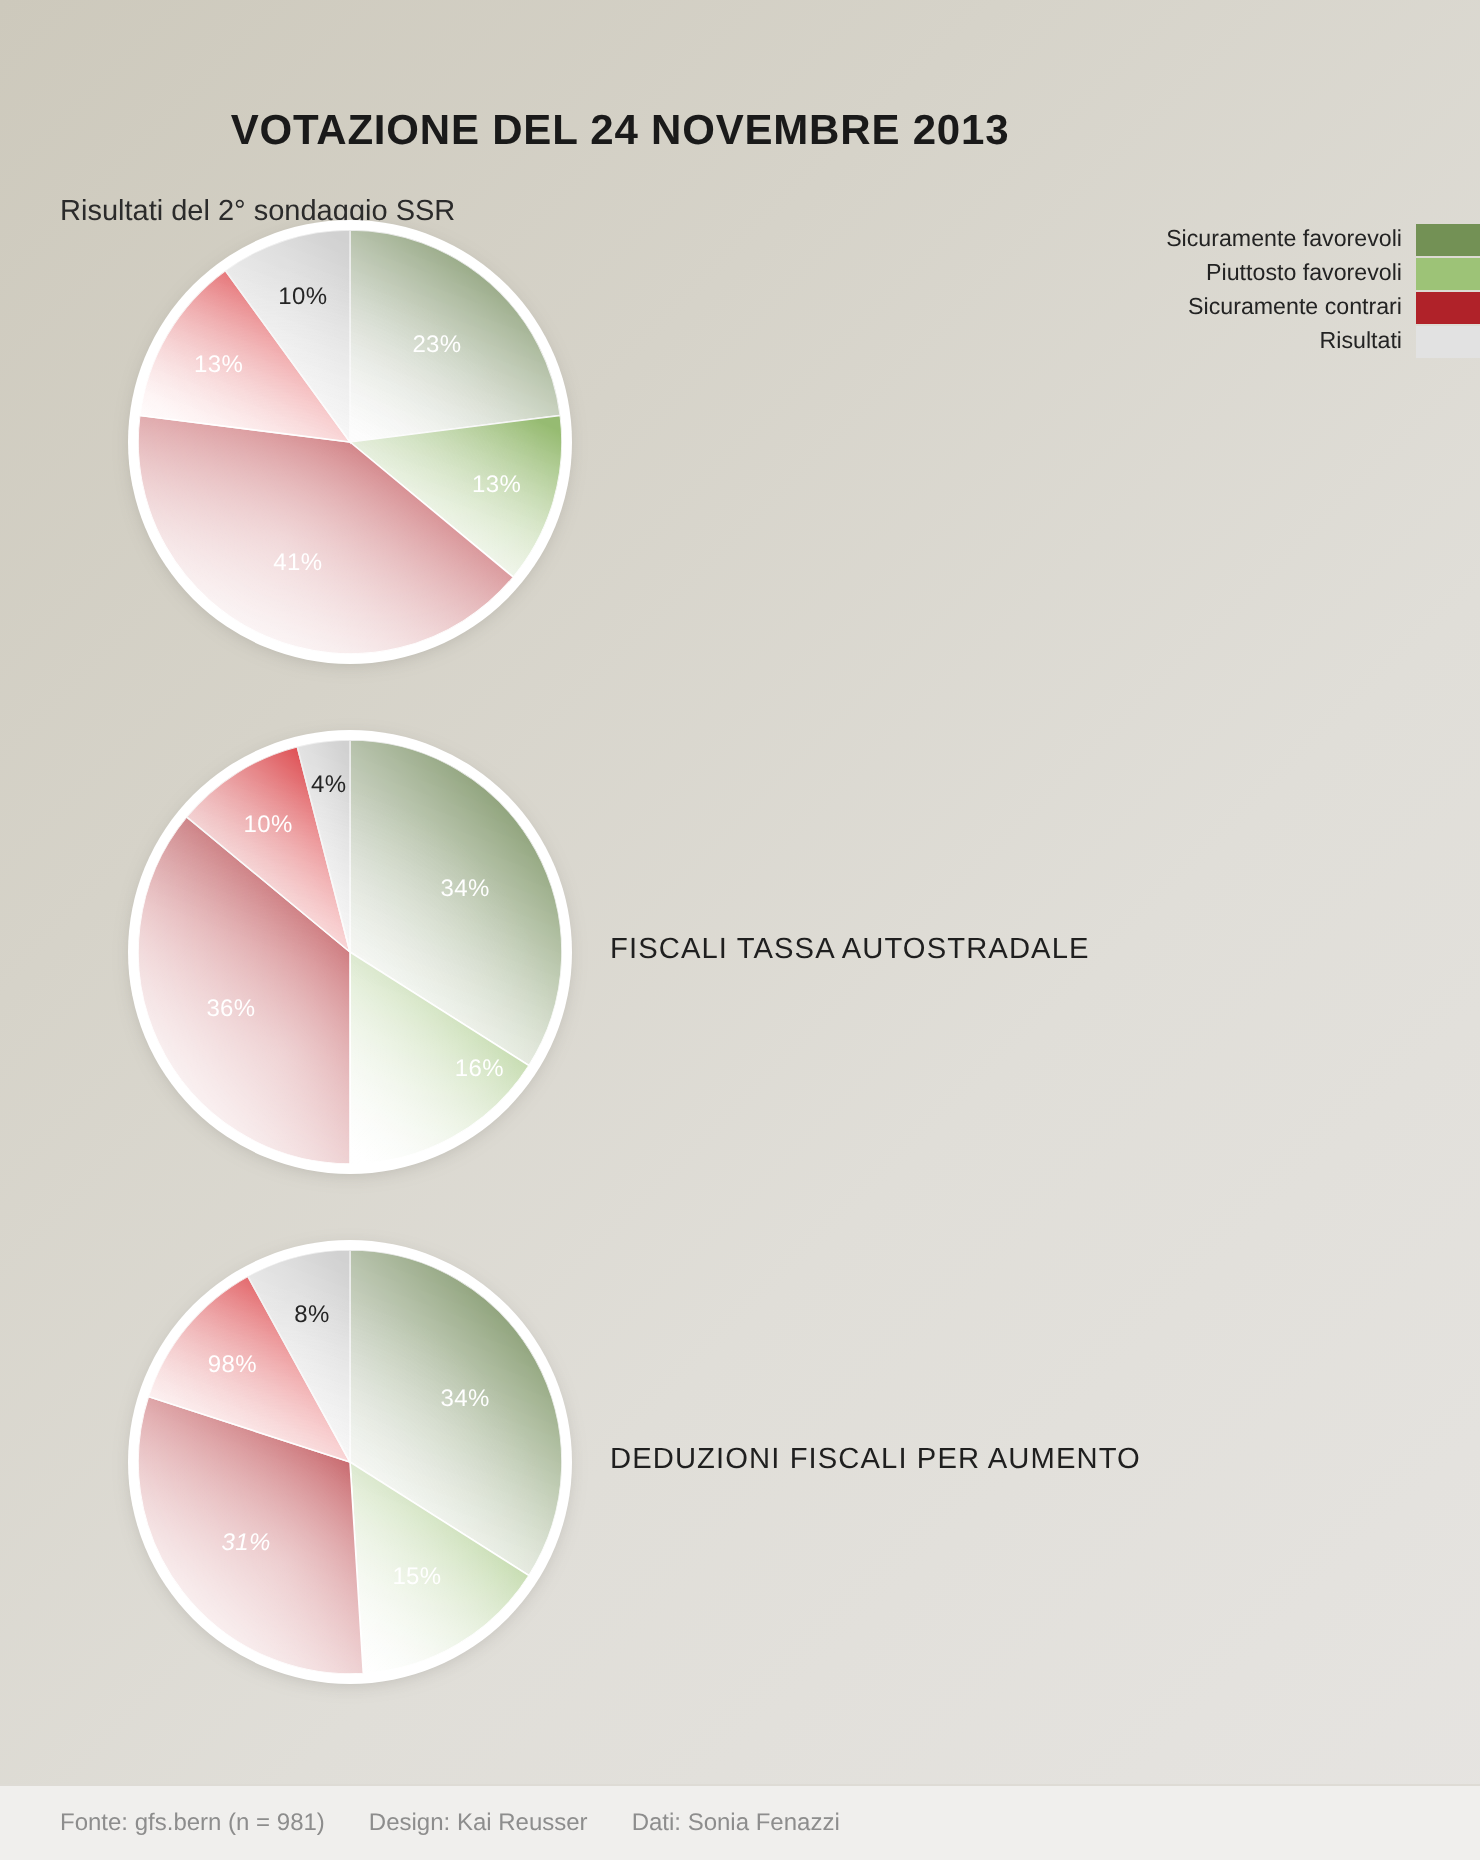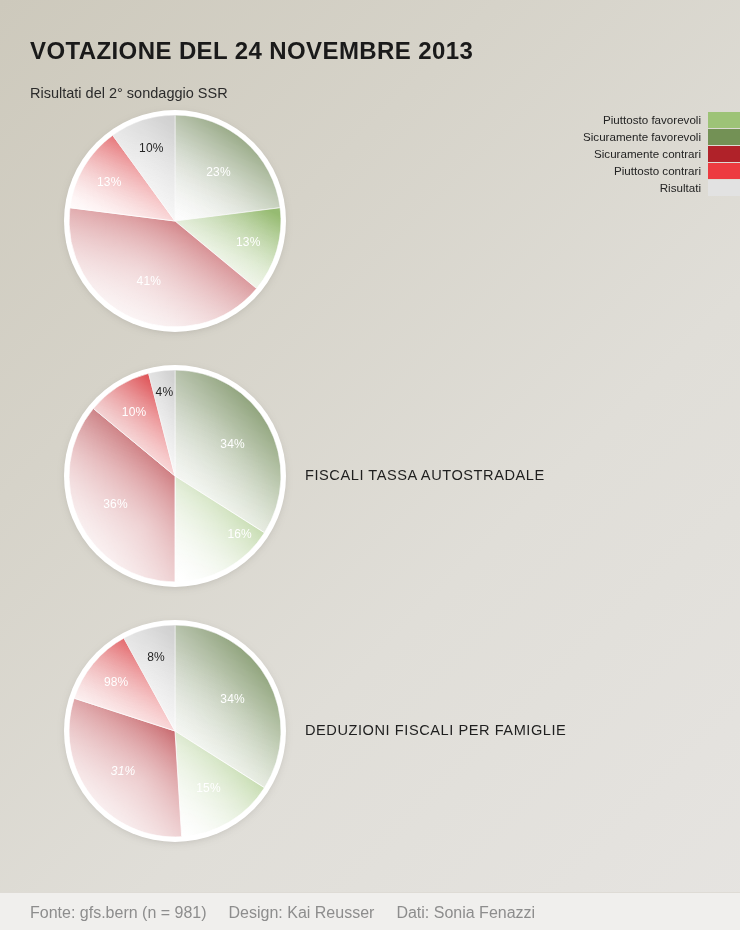--- a/index.html
+++ b/index.html
@@ -23,27 +23,28 @@
   }
 
   
   .header {
     position: absolute;
     left: 30px;
     top: 38px;
     width: 560px;
   }
   .title {
-    font-size: 24px;
+    font-size: 21px;
     font-weight: bold;
     letter-spacing: 0.4px;
     color: #1a1a1a;
     line-height: 1.12;
-    margin: 0;
-    white-space: nowrap;
+    margin: 16px;
+    white-space: nowrap;
+    text-align: center;
   }
   .subtitle {
     font-size: 14.5px;
     font-weight: normal;
     color: #2b2b2b;
     margin: 20px 0 0 0;
     line-height: 1.2;
     white-space: nowrap;
   }
 
@@ -161,51 +162,47 @@
     height: 37px;
     background: #f0efed;
     border-top: 1px solid #dedbd5;
   }
   .footer-inner {
     position: absolute;
     left: 30px;
     top: 11px;
     display: flex;
     gap: 22px;
-    font-size: 16px;
+    font-size: 12px;
     color: #8d8d8d;
     white-space: nowrap;
   }
 </style>
 </head>
 <body>
 
 <div id="infographic">
 
   <div class="header">
     <h1 class="title">VOTAZIONE DEL 24 NOVEMBRE 2013</h1>
     <h2 class="subtitle">Risultati del 2° sondaggio SSR</h2>
   </div>
 
   <div class="legend" id="legend">
       <div class="legend-row">
+        <span class="legend-label">Sicuramente favorevoli</span>
+        <span class="legend-swatch" style="background: rgb(115, 145, 85);"></span>
+      </div>
+      <div class="legend-row">
         <span class="legend-label">Piuttosto favorevoli</span>
         <span class="legend-swatch" style="background: rgb(157, 195, 119);"></span>
-      </div>
-      <div class="legend-row">
-        <span class="legend-label">Sicuramente favorevoli</span>
-        <span class="legend-swatch" style="background: rgb(115, 145, 85);"></span>
       </div>
       <div class="legend-row">
         <span class="legend-label">Sicuramente contrari</span>
         <span class="legend-swatch" style="background: rgb(176, 34, 41);"></span>
-      </div>
-      <div class="legend-row">
-        <span class="legend-label">Piuttosto contrari</span>
-        <span class="legend-swatch" style="background: rgb(237, 59, 64);"></span>
       </div>
       <div class="legend-row">
         <span class="legend-label">Risultati</span>
         <span class="legend-swatch" style="background: rgb(226, 226, 226);"></span>
       </div>
     </div>
 
   <div id="pies">
       <div class="pie-block" style="top: 110px;">
         <div class="pie-wrap">
@@ -323,21 +320,21 @@
             <path d="M 106 106 L 5.19 73.24 A 106 106 0 0 1 54.93 13.11 Z" fill="url(#g2_3)" stroke="#ffffff" stroke-width="0.8"></path>
             <path d="M 106 106 L 54.93 13.11 A 106 106 0 0 1 106.00 0.00 Z" fill="url(#g2_4)" stroke="#ffffff" stroke-width="0.8"></path>
           </svg>
           <div class="pie-gloss"></div>
           <span class="slice-label" style="left: 168.6px; top: 79.3px;">34%</span>
           <span class="slice-label" style="left: 144.5px; top: 167.6px;">15%</span>
           <span class="slice-label" style="left: 59.1px; top: 151.3px; font-style: italic;">31%</span>
           <span class="slice-label" style="left: 52.2px; top: 62.4px;">98%</span>
           <span class="slice-label dark" style="left: 92px; top: 37.1px;">8%</span>
         </div>
-        <div class="pie-caption">DEDUZIONI FISCALI PER FAMIGLIE</div>
+        <div class="pie-caption">DEDUZIONI FISCALI PER AUMENTO</div>
       </div>
     </div>
 
   <div class="footer">
     <div class="footer-inner">
       <span>Fonte: gfs.bern (n = 981)</span>
       <span>Design: Kai Reusser</span>
       <span>Dati: Sonia Fenazzi</span>
     </div>
   </div>

